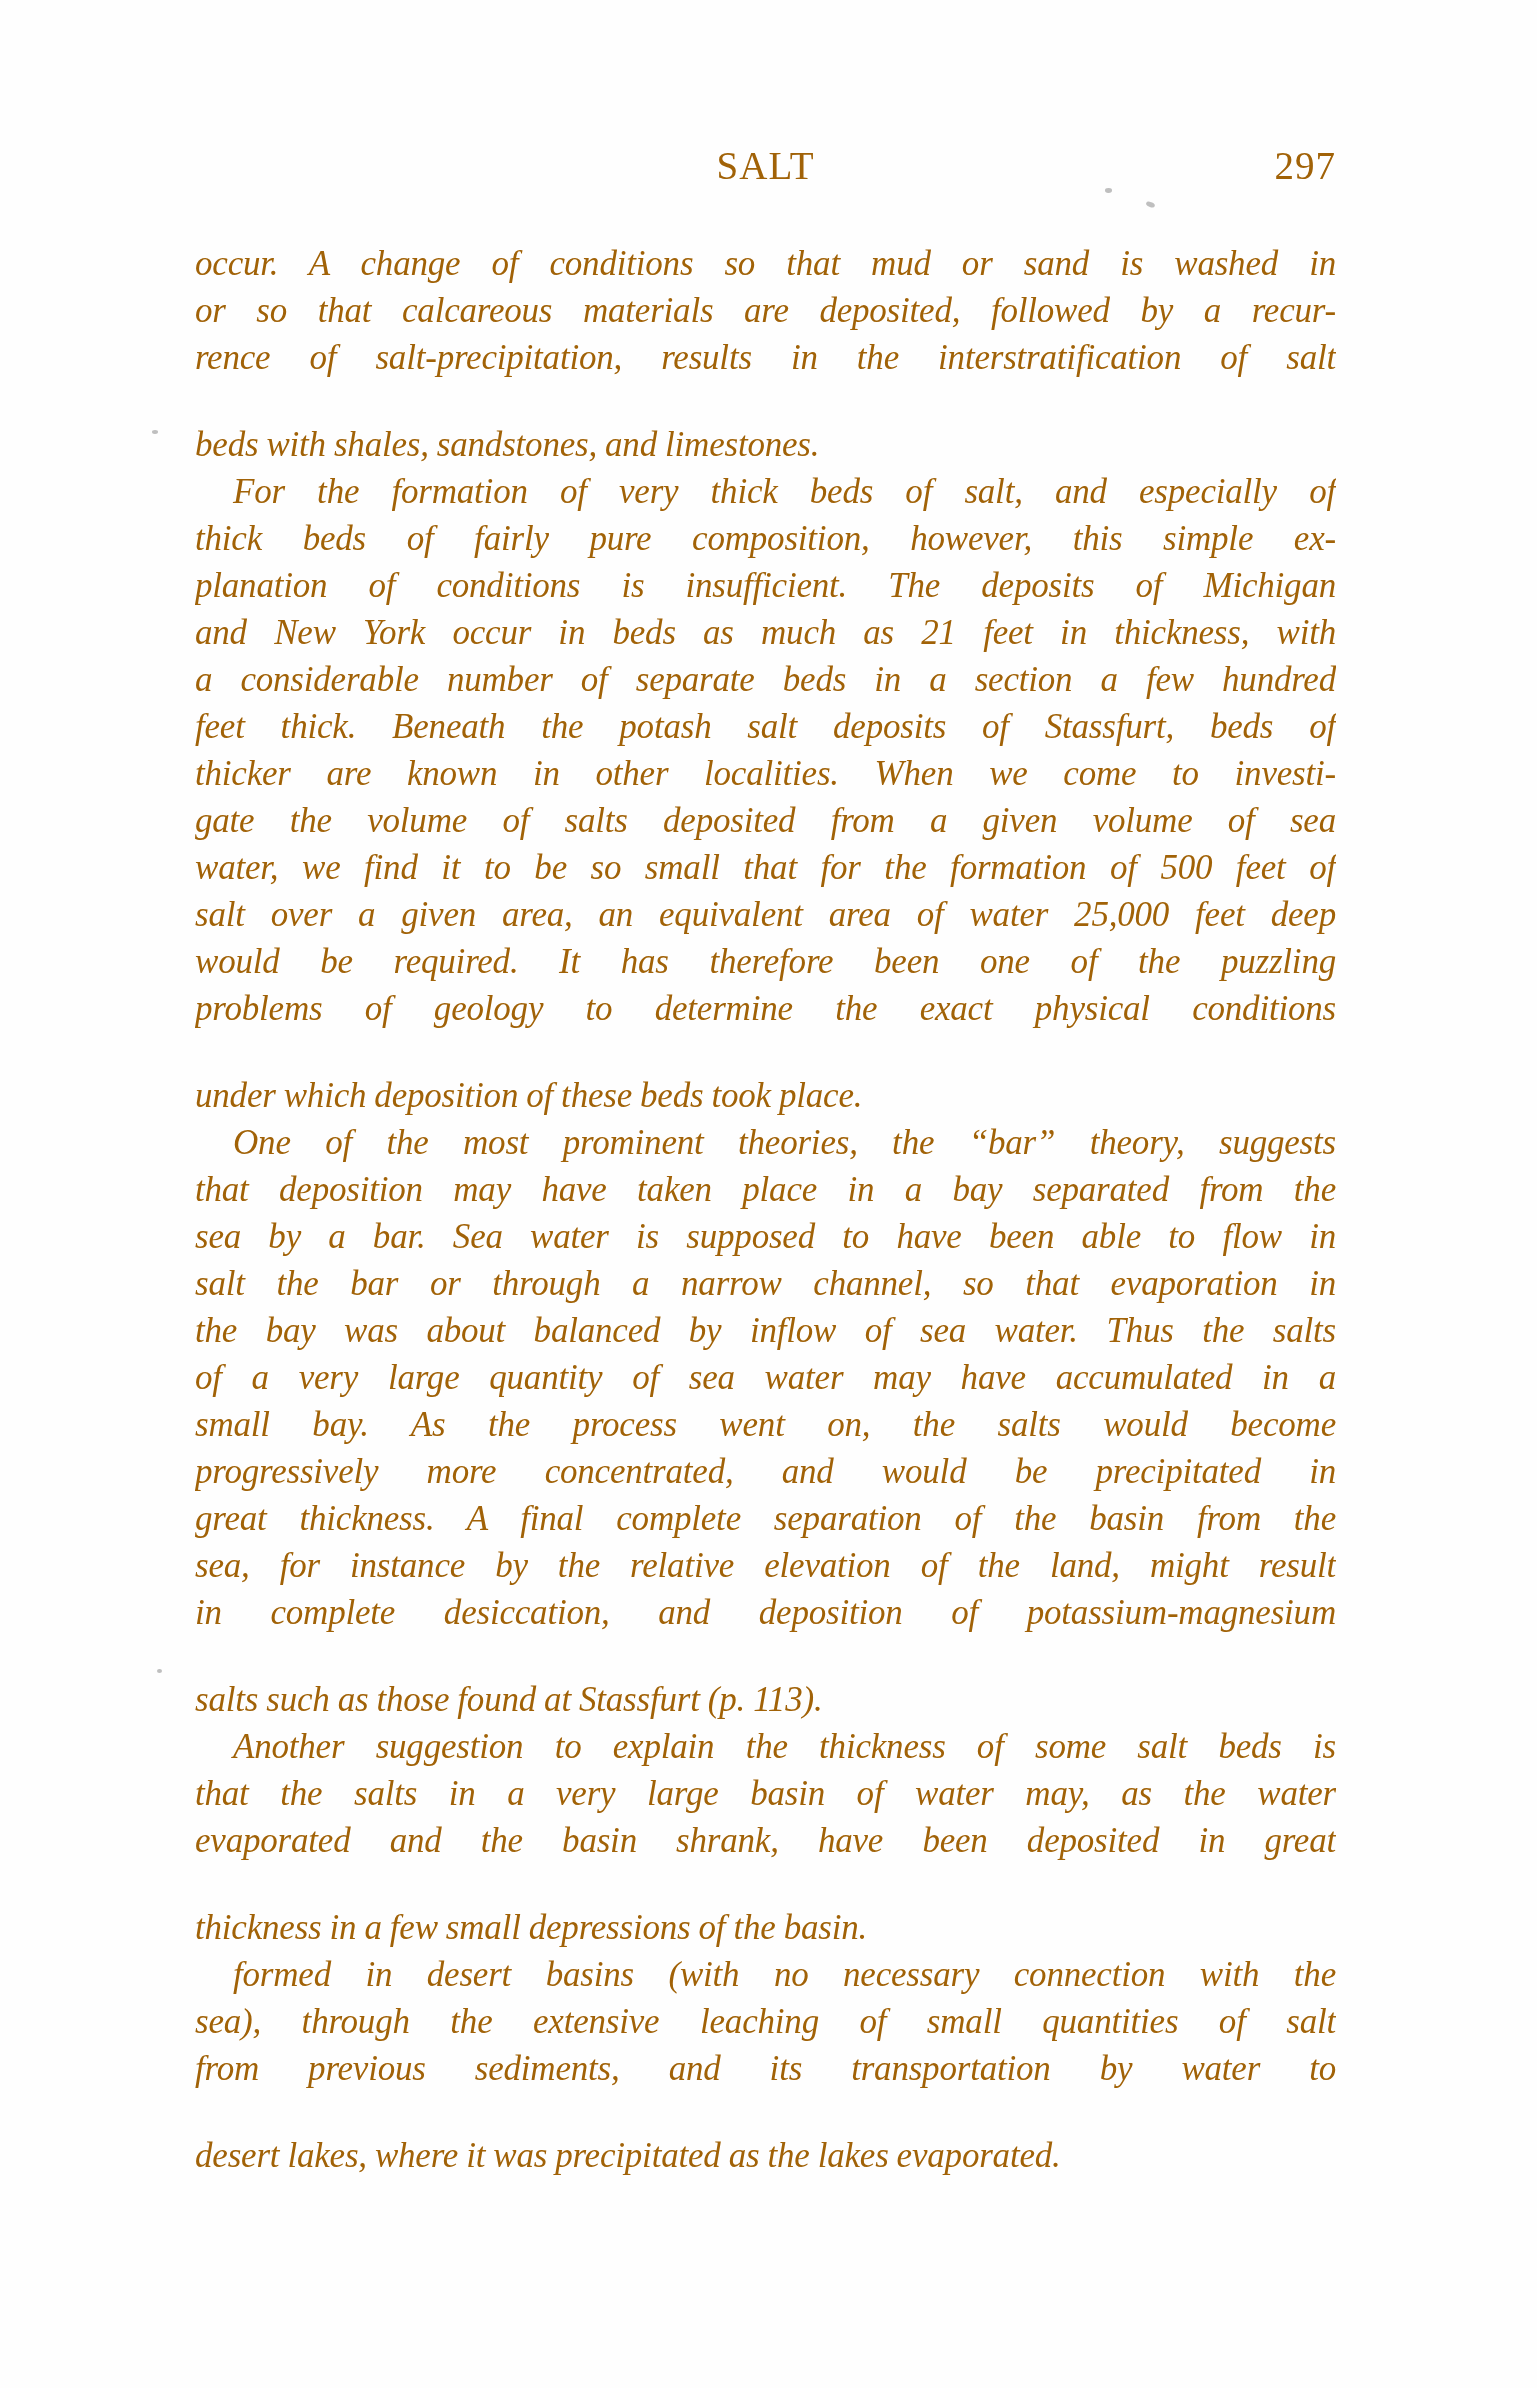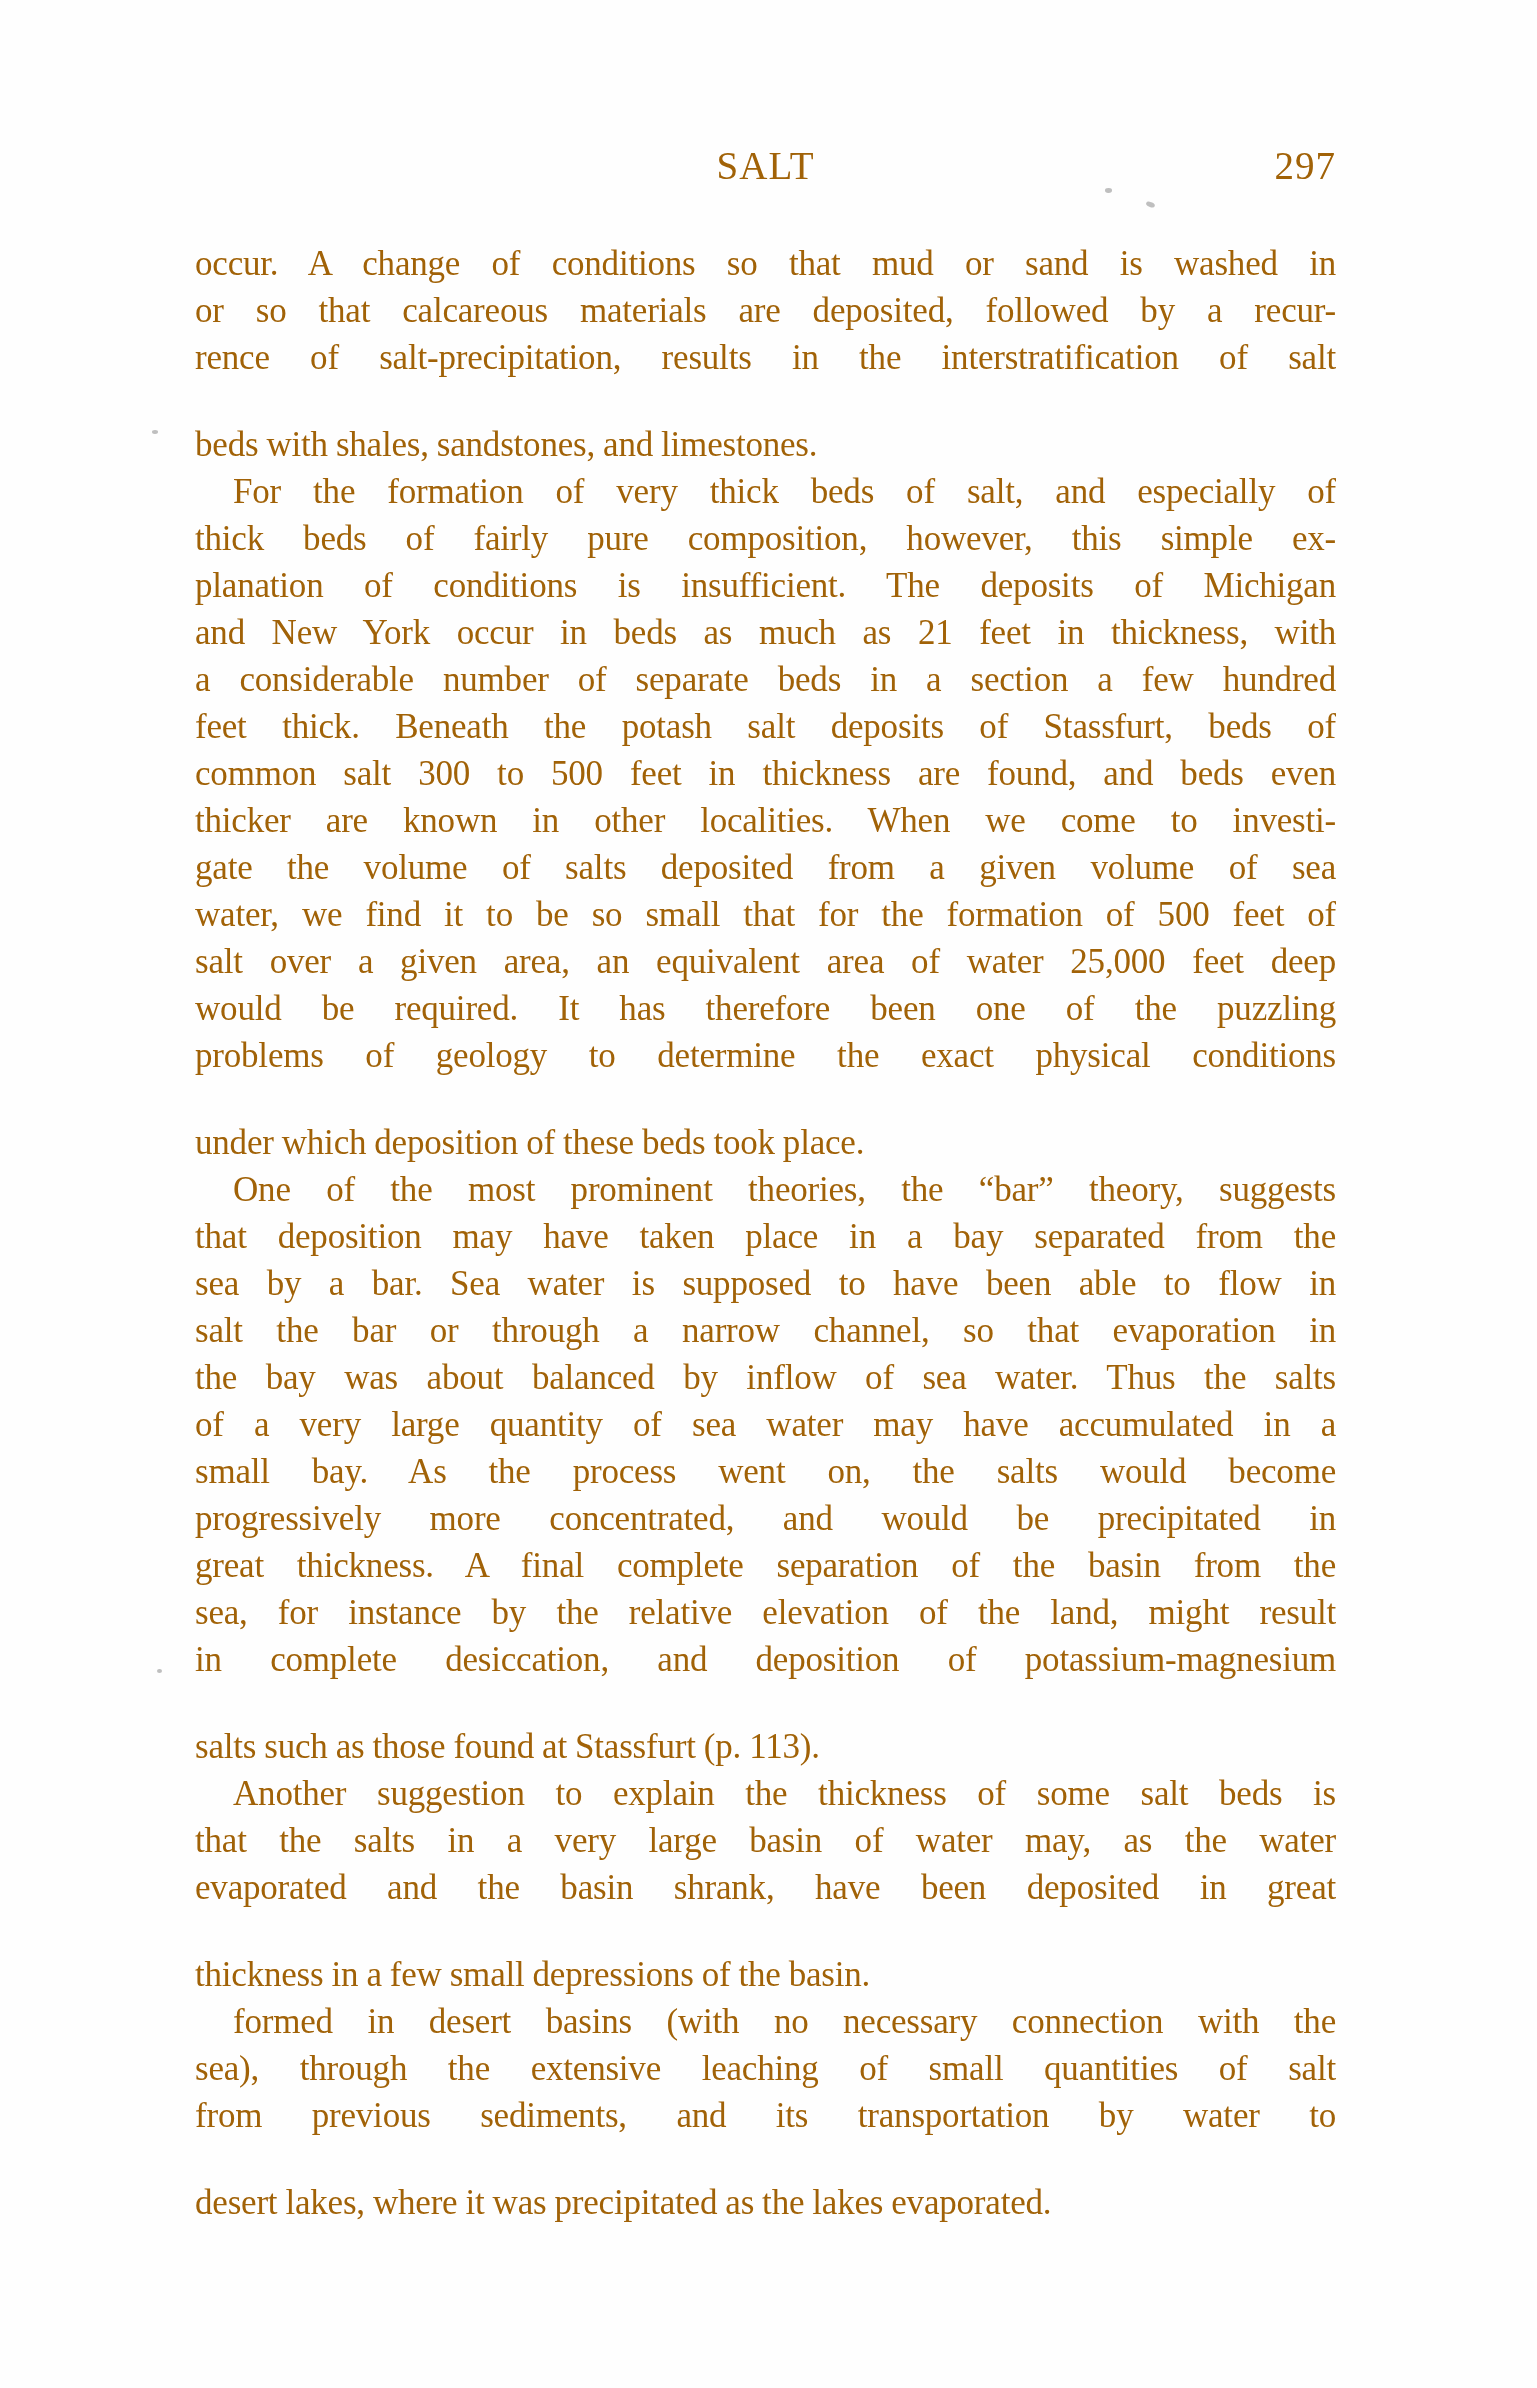--- a/index.html
+++ b/index.html
@@ -49,20 +49,21 @@
     letter-spacing: -0.2px;
     word-spacing: -0.5px;
   }
   .para { margin: 0; }
   .line {
     height: 47px;
     overflow: hidden;
     text-align: justify;
     text-align-last: justify;
     white-space: normal;
+    font-style: italic;
   }
   .line.last {
     text-align-last: left;
     margin-top: 40px;
   }
   .para.indent .line:first-child {
     text-indent: 38px;
   }
   
   .speck {
@@ -93,21 +94,20 @@
         <div class="line">rence of salt-precipitation, results in the interstratification of salt</div>
         <div class="line last">beds with shales, sandstones, and limestones.</div>
       </div>
       <div class="para indent">
         <div class="line">For the formation of very thick beds of salt, and especially of</div>
         <div class="line">thick beds of fairly pure composition, however, this simple ex-</div>
         <div class="line">planation of conditions is insufficient.  The deposits of Michigan</div>
         <div class="line">and New York occur in beds as much as 21 feet in thickness, with</div>
         <div class="line">a considerable number of separate beds in a section a few hundred</div>
         <div class="line">feet thick.  Beneath the potash salt deposits of Stassfurt, beds of</div>
-        <div class="line">common salt 300 to 500 feet in thickness are found, and beds even</div>
         <div class="line">thicker are known in other localities.  When we come to investi-</div>
         <div class="line">gate the volume of salts deposited from a given volume of sea</div>
         <div class="line">water, we find it to be so small that for the formation of 500 feet of</div>
         <div class="line">salt over a given area, an equivalent area of water 25,000 feet deep</div>
         <div class="line">would be required.  It has therefore been one of the puzzling</div>
         <div class="line">problems of geology to determine the exact physical conditions</div>
         <div class="line last">under which deposition of these beds took place.</div>
       </div>
       <div class="para indent">
         <div class="line">One of the most prominent theories, the “bar” theory, suggests</div>

